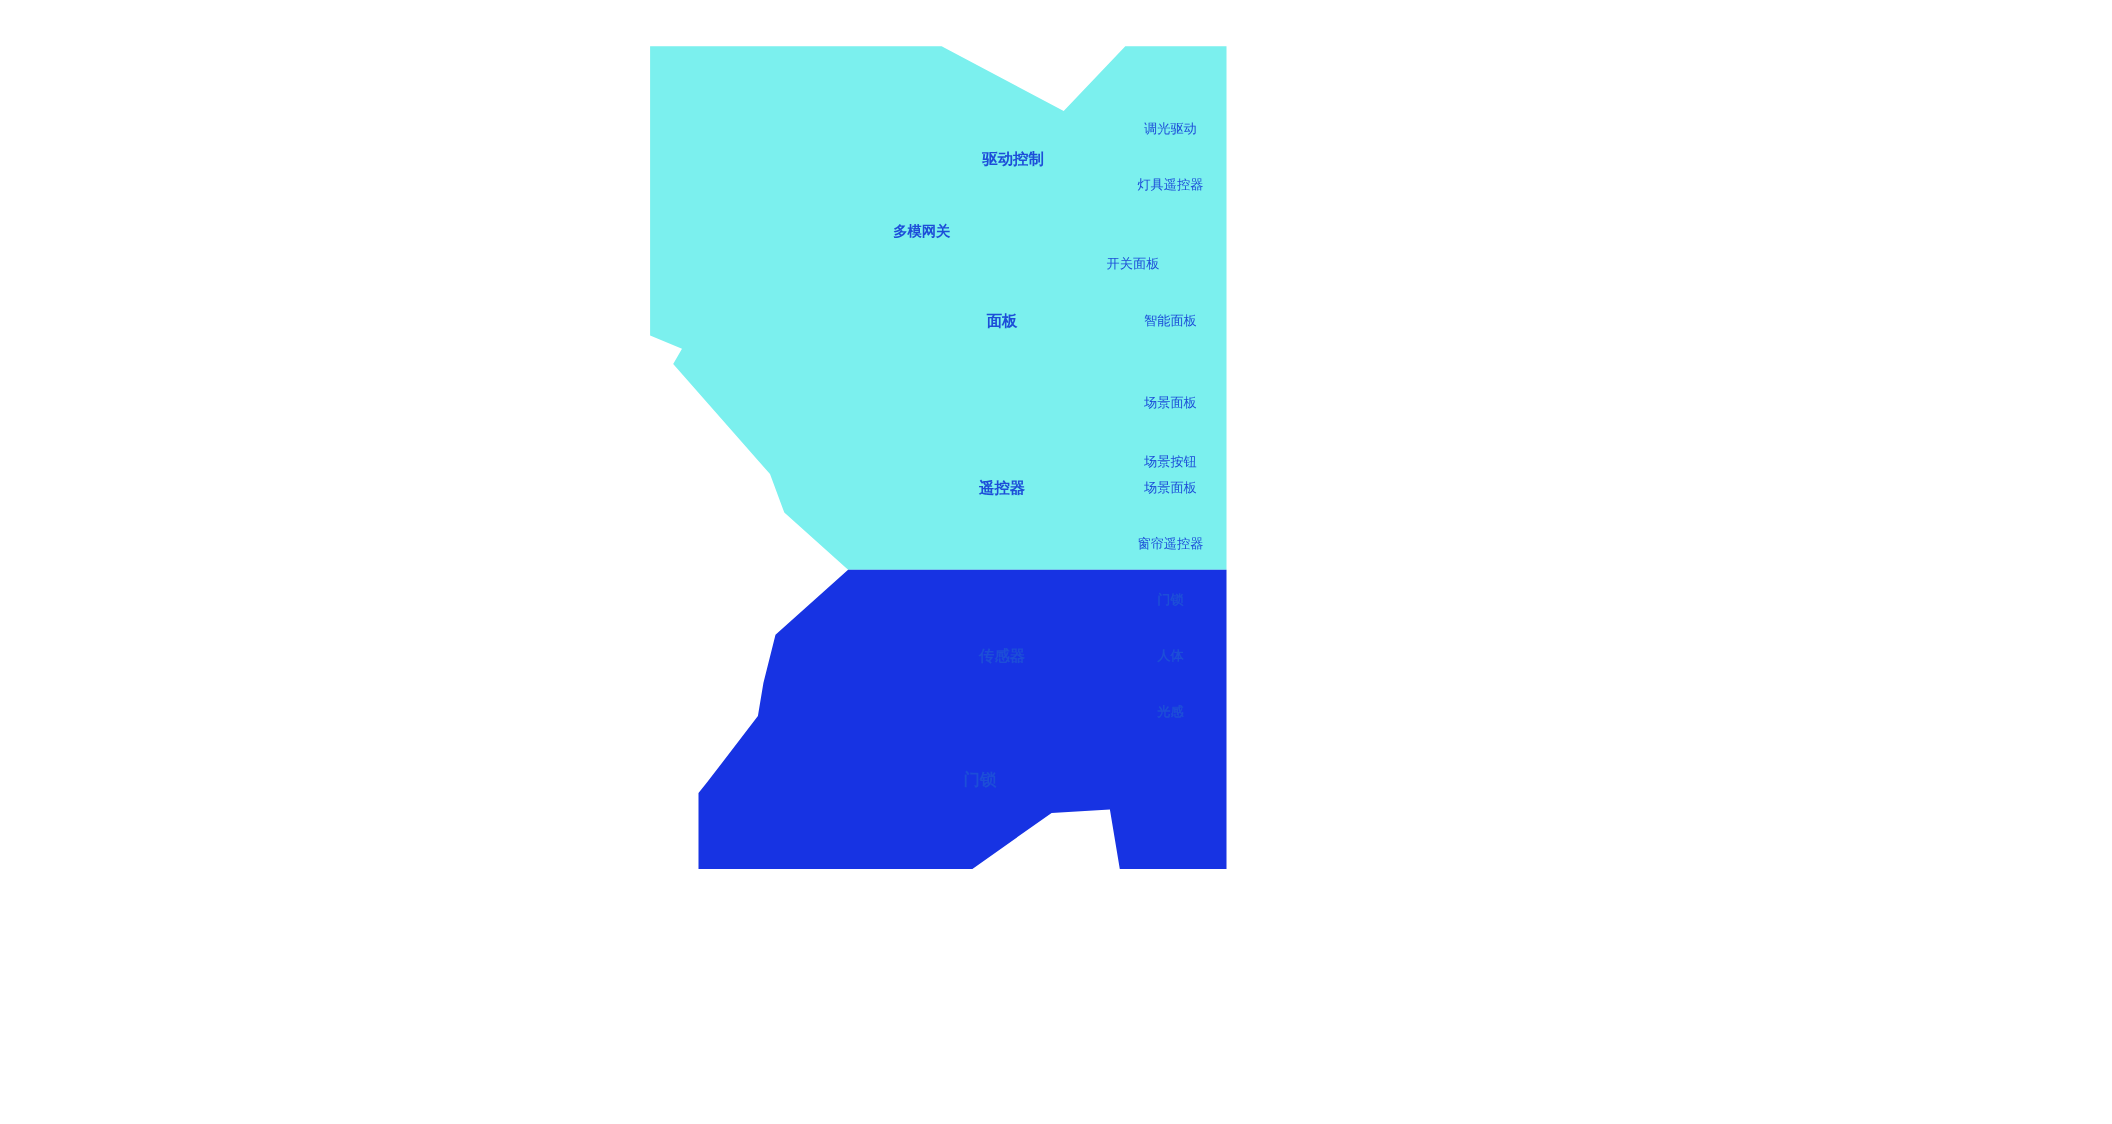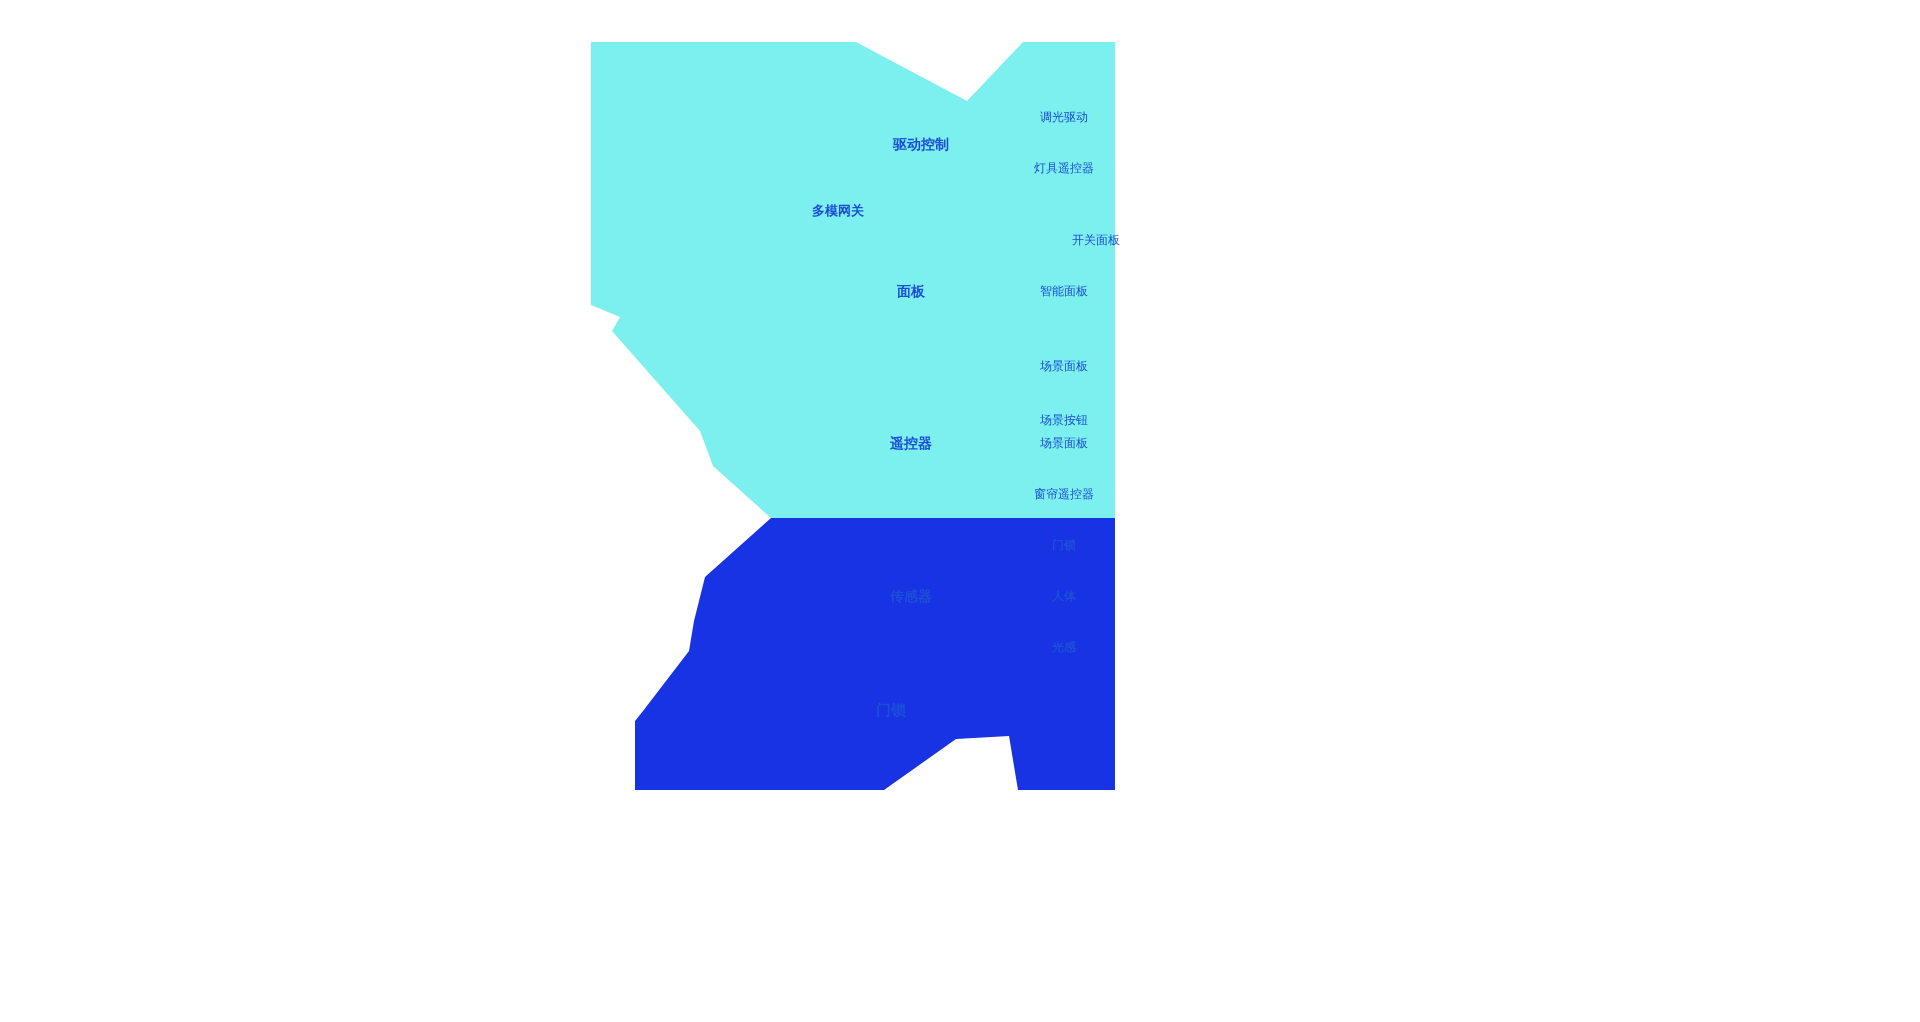--- a/index.html
+++ b/index.html
@@ -51,21 +51,21 @@
     <polygon points="771,518 1115,518 1115,790 1018,790 1009,736 956,739 884,790 635,790 635,721 643,711 689,651 694,621 705,577" fill="#1733e3"></polygon>
   </svg>
 
   <div class="node n-root" style="left:801px; top:210px;margin-left:37px;">多模网关</div>
 
   <div class="node n-parent" style="left:901px; top:144px;">驱动控制</div>
   <div class="node n-child" style="left:1064px; top:117px;">调光驱动</div>
   <div class="node n-child" style="left:1064px; top:168px;">灯具遥控器</div>
 
   <div class="node n-parent" style="left:891px; top:291px;">面板</div>
-  <div class="node n-child" style="left:1096px; top:240px;">开关面板</div>
+  <div class="node n-child" style="left:1030px; top:240px;">开关面板</div>
   <div class="node n-child" style="left:1064px; top:291px;">智能面板</div>
   <div class="node n-child" style="left:1064px; top:342px;margin-top:24px;">场景面板</div>
   <div class="node n-child" style="left:1064px; top:393px;margin-top:27px;">场景按钮</div>
 
   <div class="node n-parent" style="left:891px; top:443px;">遥控器</div>
   <div class="node n-child" style="left:1064px; top:443px;">场景面板</div>
   <div class="node n-child" style="left:1064px; top:494px;">窗帘遥控器</div>
 
   <div class="node n-parent" style="left:891px; top:596px;">传感器</div>
   <div class="node n-child-b" style="left:1064px; top:545px;">门锁</div>

